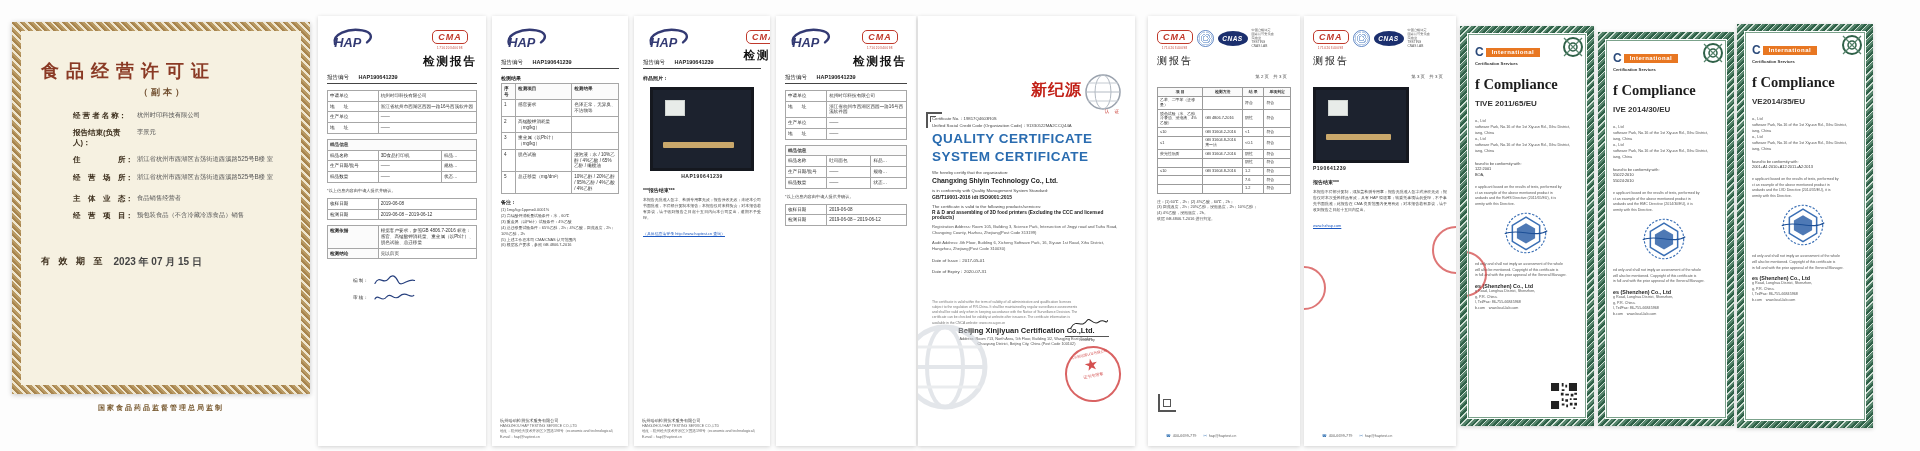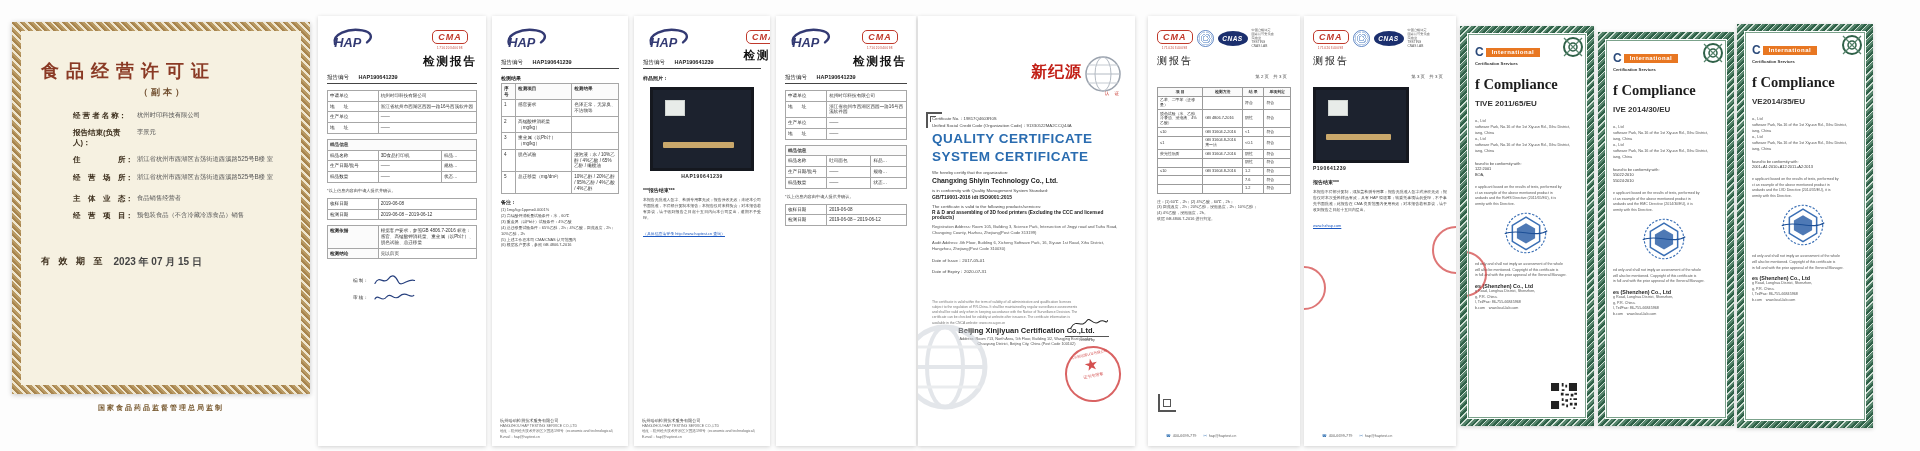--- a/index.html
+++ b/index.html
@@ -55,21 +55,21 @@
   .photo .bar{position:absolute;left:10px;bottom:20px;width:72%;height:6px;background:#c9a86b;border-radius:1px;}
   .photo-cap{font-size:5px;font-weight:700;color:#222;text-align:center;margin-top:2px;letter-spacing:.5px;}
   .end-line{font-size:5px;font-weight:700;color:#222;margin:8px 0 4px;}
   .disc{font-size:3.9px;color:#444;line-height:1.55;text-align:justify;}
   .blue-link{font-size:3.9px;color:#1a57c0;text-decoration:underline;margin-top:3px;display:inline-block;}
   .crop-right{position:absolute;right:-14px;top:10px;text-align:center;}
   
   .qms{left:918px;width:217px;}
   .qms .corner{position:absolute;left:8px;top:96px;width:16px;height:16px;border-left:2px solid #555;border-top:2px solid #555;}
   .qms .corner::after{content:"";position:absolute;left:2px;top:2px;width:5px;height:5px;border-left:1px solid #555;border-top:1px solid #555;}
-  .xjy{position:absolute;right:12px;top:38px;width:92px;height:42px;}
+  .xjy{position:absolute;right:12px;top:56px;width:92px;height:42px;}
   .xjy .globe{position:absolute;right:0;top:0;}
   .xjy .zi{position:absolute;left:0;top:8px;font-size:16px;font-weight:700;color:#c22017;letter-spacing:1px;
       font-family:"Liberation Serif",serif;}
   .xjy .sub{position:absolute;right:2px;bottom:0;font-size:4.5px;color:#c22017;letter-spacing:2px;}
   .qms-body{padding:100px 14px 6px;}
   .q-meta{font-size:4.3px;color:#444;margin-bottom:2px;}
   .q-title{font-size:13.5px;font-weight:700;color:#2a6cb0;letter-spacing:.5px;line-height:1.35;}
   .q-s{font-size:4.4px;color:#444;margin-top:4px;}
   .q-co{font-size:6.8px;font-weight:700;color:#222;margin-top:2px;}
   .q-std{font-size:5px;font-weight:700;color:#222;margin-top:1px;}

